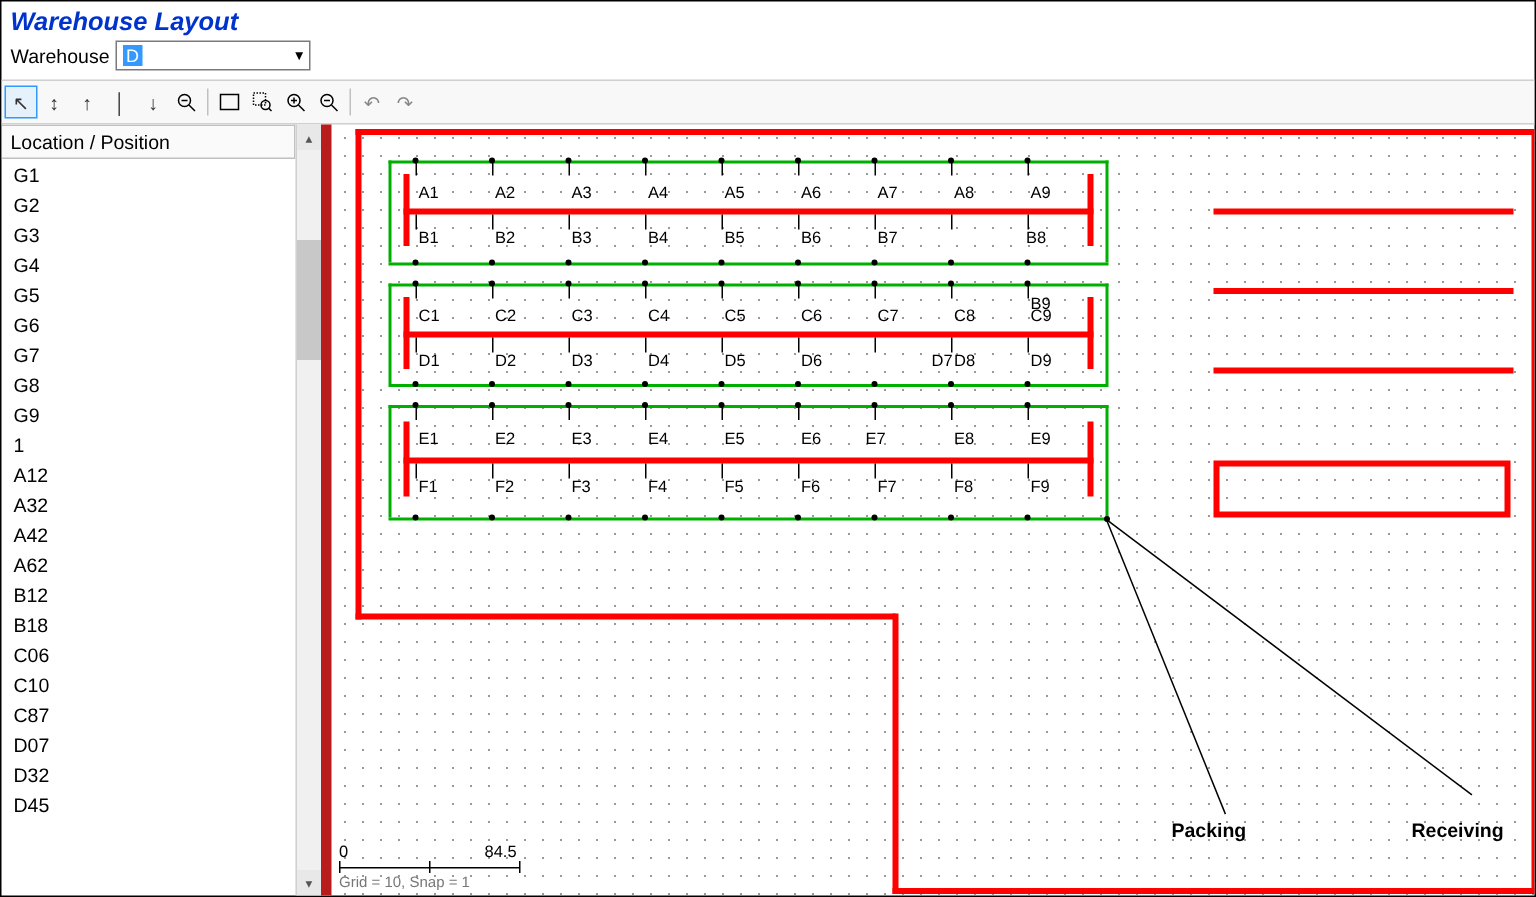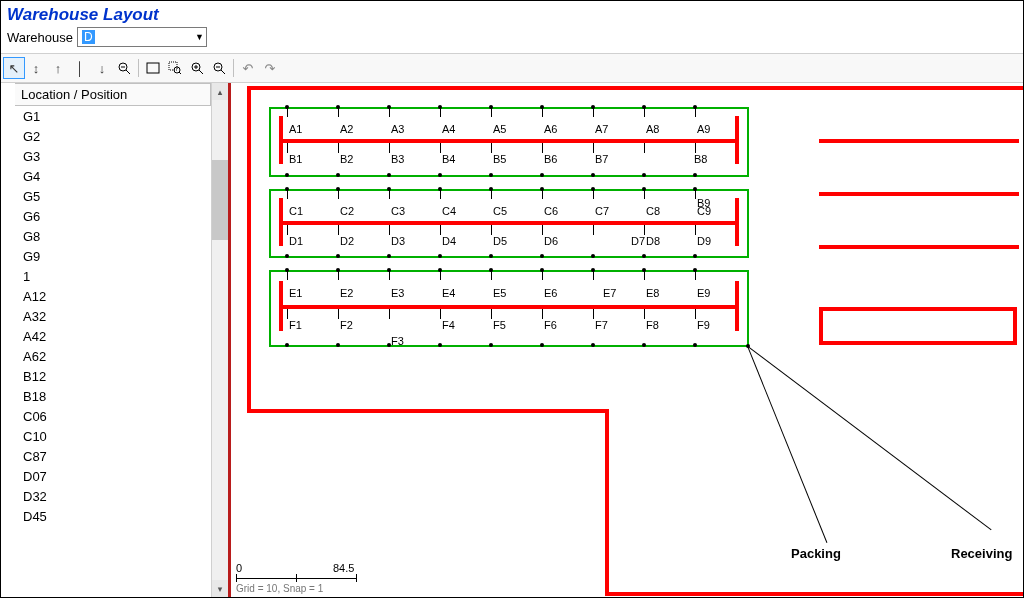--- a/index.html
+++ b/index.html
@@ -74,22 +74,21 @@
     height: 18px;
     background: #c0c0c0;
     margin: 0 3px;
   }
   .main {
     display: flex;
     height: calc(598px - 84px);
   }
   .loc-panel {
     display: flex;
-    border-right: 3px solid #b91c1c;
-    padding-left: 14px;
+    border-right: 7px solid #b91c1c;
   }
   .loc-list {
     width: 196px;
     overflow: hidden;
   }
   .loc-header {
     border: 1px solid #c0c0c0;
     border-left: none;
     padding: 3px 6px;
     background: #fafafa;
@@ -258,20 +257,21 @@
   <div class="loc-panel">
     <div class="loc-list">
       <div class="loc-header">Location / Position</div>
       <div id="loc-items">
           <div class="loc-item">G1</div>
           <div class="loc-item">G2</div>
           <div class="loc-item">G3</div>
           <div class="loc-item">G4</div>
           <div class="loc-item">G5</div>
           <div class="loc-item">G6</div>
+          <div class="loc-item">G7</div>
           <div class="loc-item">G8</div>
           <div class="loc-item">G9</div>
           <div class="loc-item">1</div>
           <div class="loc-item">A12</div>
           <div class="loc-item">A32</div>
           <div class="loc-item">A42</div>
           <div class="loc-item">A62</div>
           <div class="loc-item">B12</div>
           <div class="loc-item">B18</div>
           <div class="loc-item">C06</div>
@@ -369,26 +369,26 @@
           <div class="rack-label" style="left: 313px; top: 152px;">D6</div>
           <div class="rack-label" style="left: 364px; top: 152px; padding-left: 36px;">D7</div>
           <div class="rack-label" style="left: 415px; top: 152px;">D8</div>
           <div class="rack-label" style="left: 466px; top: 152px;">D9</div>
           <div class="rack-label" style="left: 58px; top: 204px;">E1</div>
           <div class="rack-label" style="left: 109px; top: 204px;">E2</div>
           <div class="rack-label" style="left: 160px; top: 204px;">E3</div>
           <div class="rack-label" style="left: 211px; top: 204px;">E4</div>
           <div class="rack-label" style="left: 262px; top: 204px;">E5</div>
           <div class="rack-label" style="left: 313px; top: 204px;">E6</div>
-          <div class="rack-label" style="left: 372px; top: 204px;">E7</div>
+          <div class="rack-label" style="left: 356px; top: 204px;">E7</div>
           <div class="rack-label" style="left: 415px; top: 204px;">E8</div>
           <div class="rack-label" style="left: 466px; top: 204px;">E9</div>
           <div class="rack-label" style="left: 58px; top: 236px;">F1</div>
           <div class="rack-label" style="left: 109px; top: 236px;">F2</div>
-          <div class="rack-label" style="left: 160px; top: 252px;">F3</div>
+          <div class="rack-label" style="left: 160px; top: 236px;">F3</div>
           <div class="rack-label" style="left: 211px; top: 236px;">F4</div>
           <div class="rack-label" style="left: 262px; top: 236px;">F5</div>
           <div class="rack-label" style="left: 313px; top: 236px;">F6</div>
           <div class="rack-label" style="left: 364px; top: 236px;">F7</div>
           <div class="rack-label" style="left: 415px; top: 236px;">F8</div>
           <div class="rack-label" style="left: 466px; top: 236px;">F9</div>
         </div>
       <div id="rack-ticks">
           <div class="tick" style="left: 56px; top: 24px; height: 10px;"></div>
           <div class="black-dot" style="left: 56px; top: 24px;"></div>

